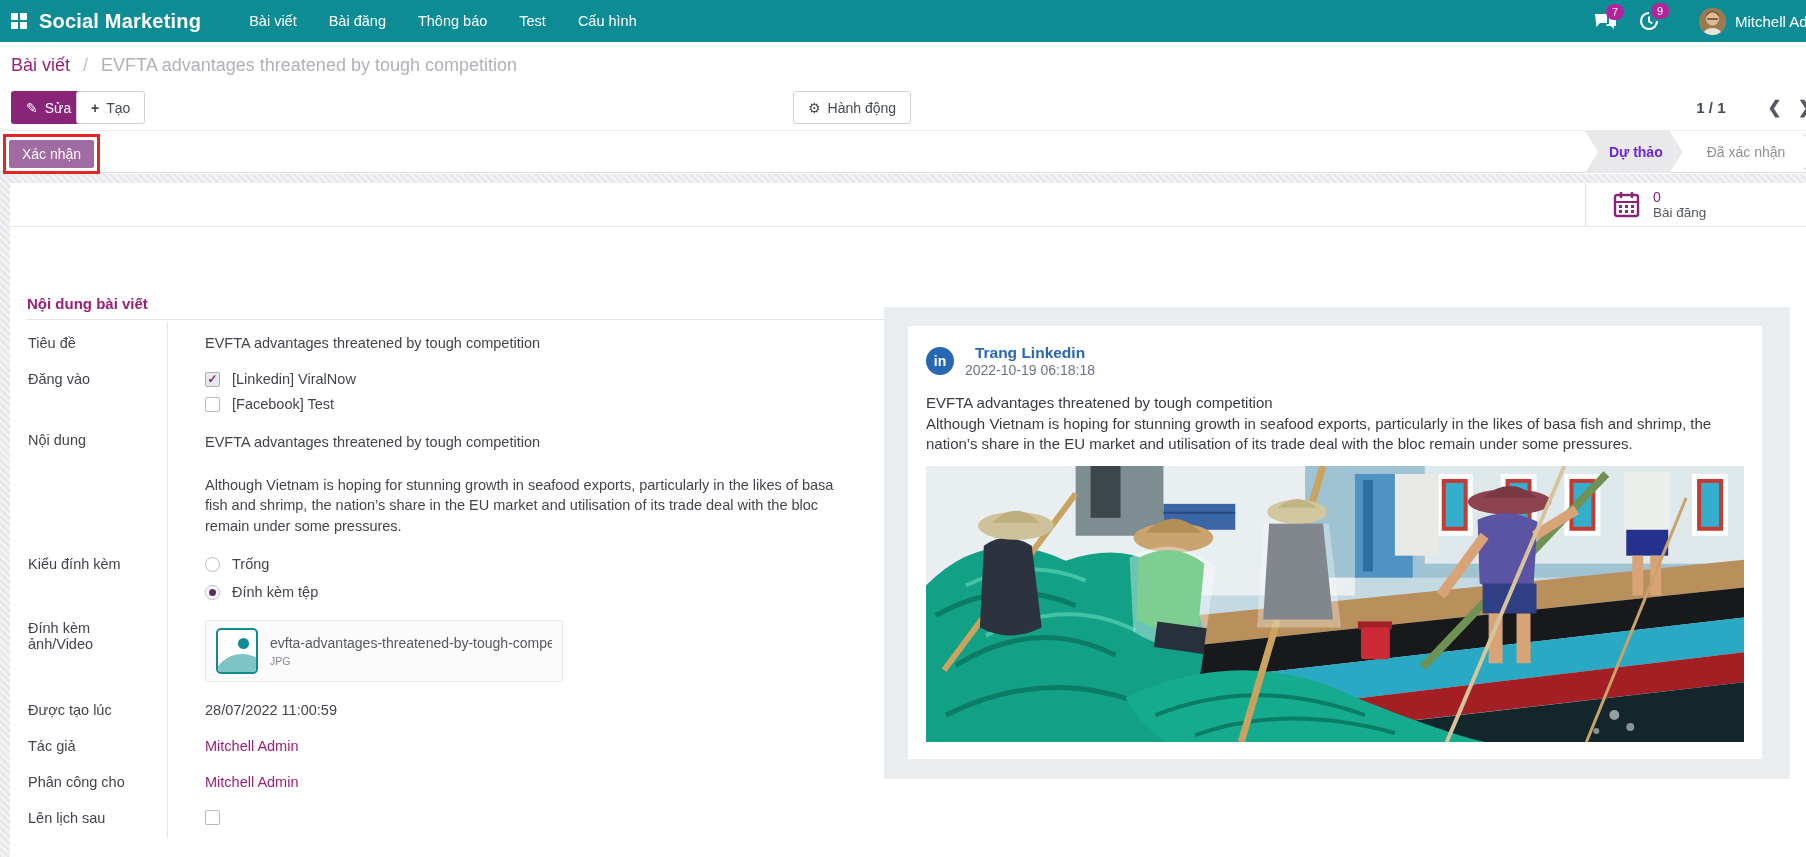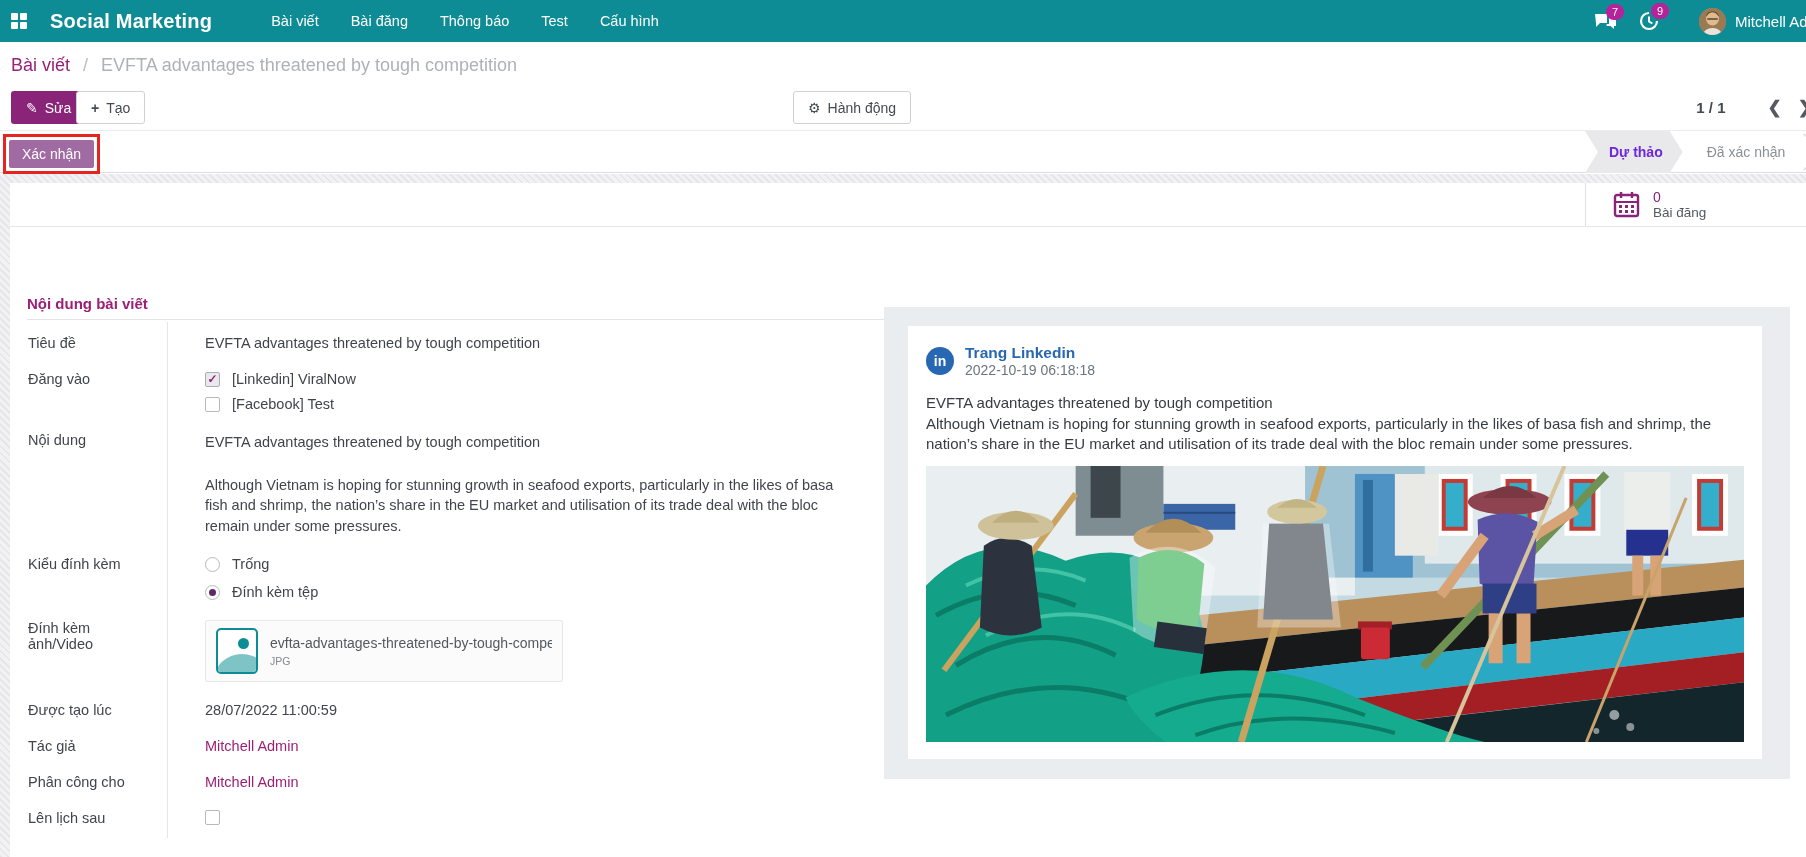--- a/index.html
+++ b/index.html
@@ -1,21 +1,21 @@
 <!DOCTYPE html>
 <html><head>
 <meta charset="utf-8">
 <style>
   * { margin:0; padding:0; box-sizing:border-box; }
   body { font-family:"Liberation Sans", sans-serif; background:#fff; }
   #app { position:relative; width:1806px; height:857px; overflow:hidden; background:#fff; }
 
   
   .navbar { position:absolute; top:0; left:0; width:1806px; height:42px;
-            background:#0e8c96; display:flex; align-items:center; color:#fff;gap:11px; }
+            background:#0e8c96; display:flex; align-items:center; color:#fff; }
   .apps-icon { display:grid; grid-template-columns:7px 7px; grid-gap:2px; margin:0 12px 0 11px; cursor:pointer; }
   .apps-icon i { width:7px; height:7px; background:#fff; border-radius:1px; }
   .brand { font-size:20px; font-weight:bold; letter-spacing:.2px; margin-right:32px; cursor:pointer; }
   .nav-menu { display:flex; align-items:center; height:100%; }
   .nav-item { font-size:14.5px; padding:0 16px; height:100%; display:flex; align-items:center; cursor:pointer; }
   .nav-right { position:absolute; left:1594px; top:0; height:42px; display:flex; align-items:center; white-space:nowrap; }
   .nav-ico-btn { position:relative; margin-right:22px; cursor:pointer; display:flex; align-items:center; }
   .nav-badge { position:absolute; top:-8px; left:12px; background:#b5239a; color:#fff; font-size:11px;
                min-width:18px; height:16px; line-height:16px; text-align:center; border-radius:8px; padding:0 4px; }
   .user-menu { display:flex; align-items:center; margin-left:18px; cursor:pointer; }
@@ -96,21 +96,21 @@
   .file-name { font-size:14px; color:#55595e; white-space:nowrap; overflow:hidden; }
   .file-ext { font-size:10.5px; color:#85898e; margin-top:2px; }
   .link { color:#9b1f76; cursor:pointer; }
 
   .posts-title { margin-top:27px; font-size:15px; font-weight:bold; color:#9b1f76;
                  padding-bottom:7px; border-bottom:1px solid #e4e4e7; }
 
   
   .preview-panel { position:absolute; left:874px; top:80px; width:906px; height:472px; background:#e9edf0; }
   .preview-card { position:absolute; left:24px; top:19px; width:854px; height:433px; background:#fff; padding:17px 18px; }
-  .pc-header { display:flex; align-items:center; }
+  .pc-header { display:flex; align-items:center;text-align:center; }
   .li-avatar { width:28px; height:28px; border-radius:50%; background:#2867b2; color:#fff; font-weight:bold;
                font-size:14px; display:flex; align-items:center; justify-content:center; flex:0 0 auto; }
   .pc-head-txt { margin-left:11px; line-height:1.25; }
   .pc-name { color:#2867b2; font-weight:bold; font-size:15.5px; }
   .pc-time { color:#6c757d; font-size:14px; }
   .pc-text { margin-top:13px; font-size:15px; color:#383c41; line-height:1.38; max-width:820px; }
   .pc-photo { margin-top:11px; width:818px; height:276px; display:block; }
 
   .icon-svg { display:block; }
 </style>

